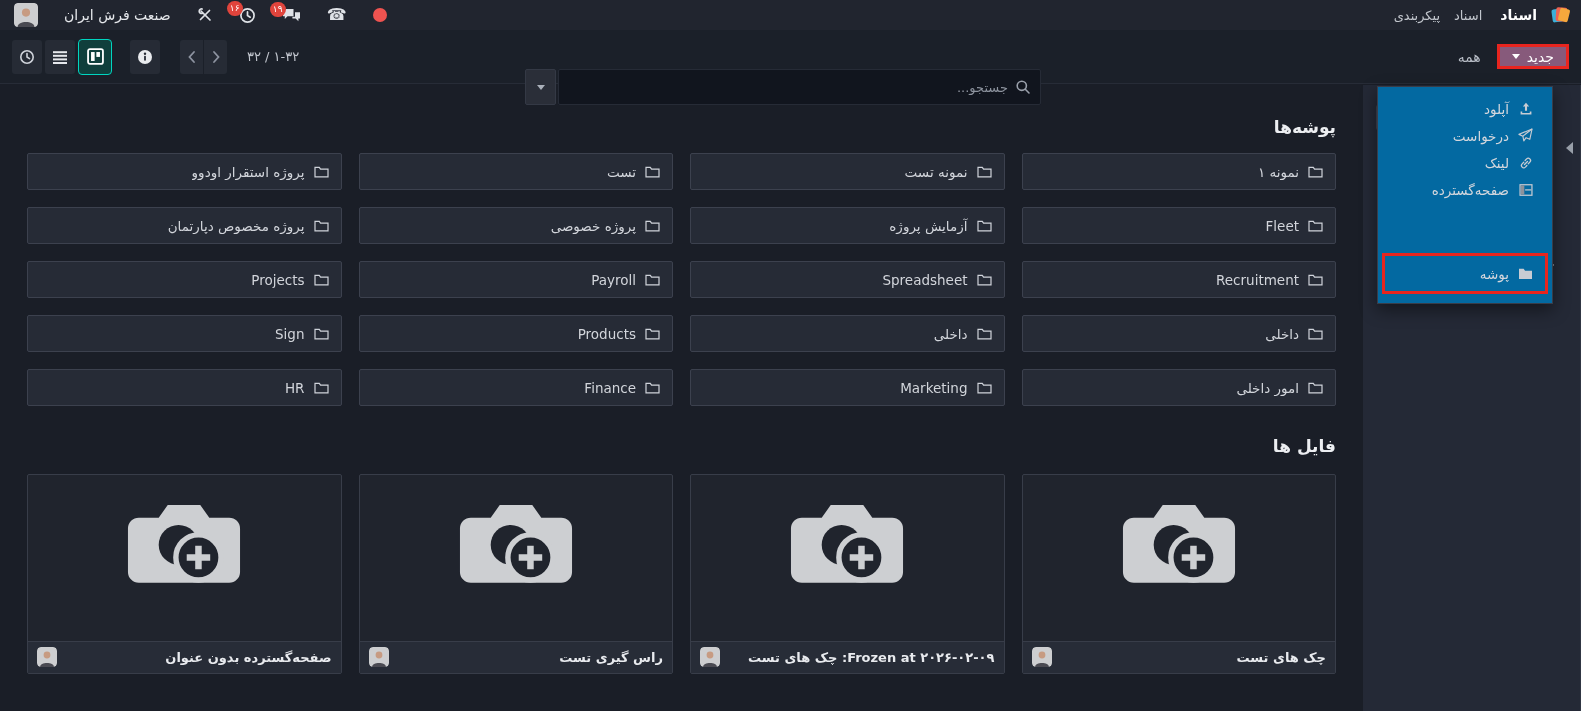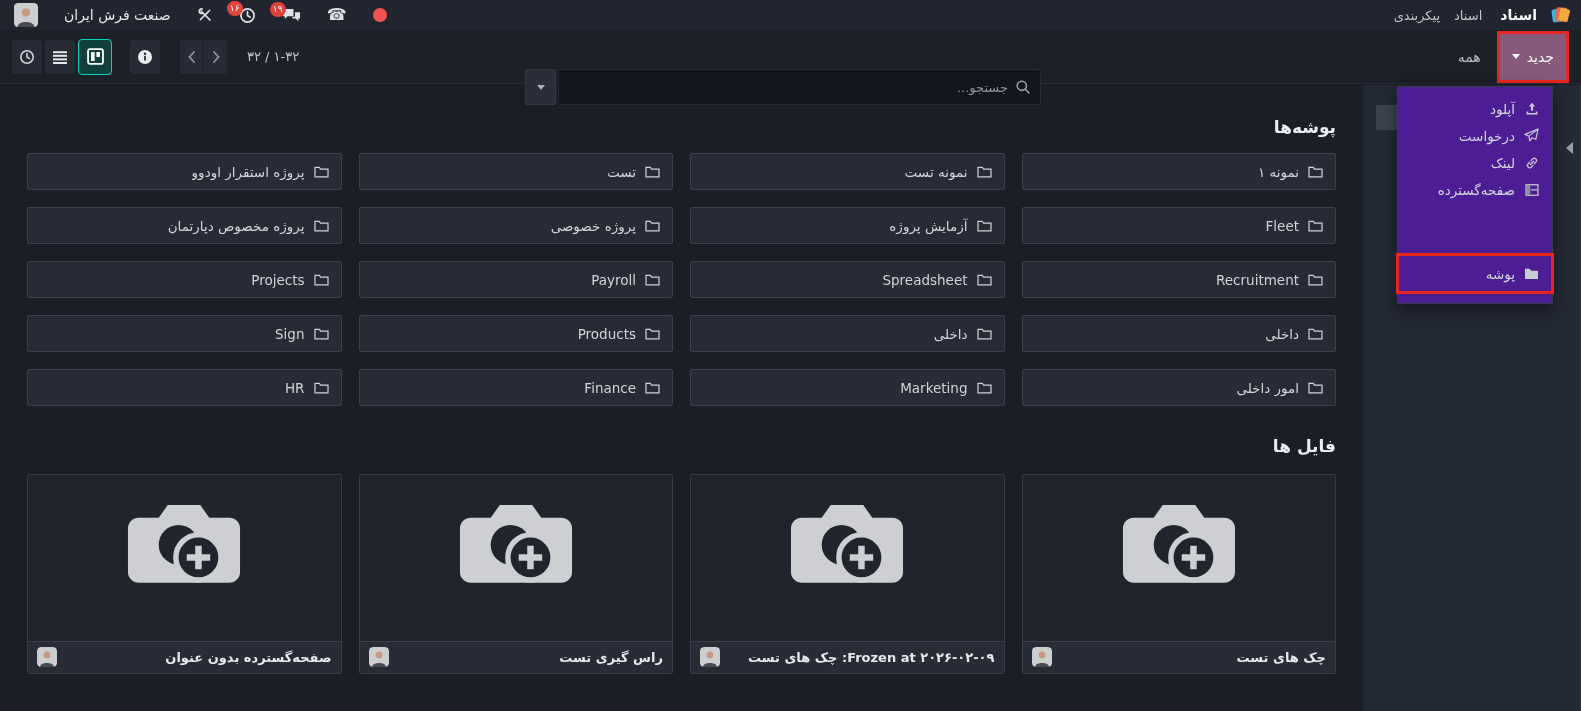--- a/index.html
+++ b/index.html
@@ -34,21 +34,21 @@
   
   #controlbar {
     position:absolute; top:30px; left:0; right:0; height:54px;
     background:#1b2029; display:flex; align-items:center;
     padding:0 12px; border-bottom:1px solid #272c37; z-index:5;
   }
   .cb-right { display:flex; align-items:center; gap:16px; }
   .red-frame { border:3px solid #e8251f; display:inline-block; line-height:0; }
   .btn-new {
     background:#875a7b; color:#fff; border:none; font:inherit; font-size:14px;
-    height:46px; padding:0 12px; display:flex; align-items:center; gap:7px; cursor:pointer;
+    height:19px; padding:0 12px; display:flex; align-items:center; gap:7px; cursor:pointer;
   }
   .caret { width:0; height:0; border-left:4px solid transparent; border-right:4px solid transparent; border-top:5px solid #fff; }
   .all-label { color:#b9bec7; font-size:14px; cursor:pointer; }
 
   #searchbox { position:absolute; left:525px; top:39px; width:516px; height:36px; display:flex; direction:rtl; gap:2px; }
   .search-field {
     flex:1; position:relative; background:#11151e; border:1px solid #262b36; border-radius:2px;
   }
   .search-field input {
     width:100%; height:100%; background:transparent; border:none; outline:none;
@@ -85,23 +85,23 @@
     position:absolute; right:7px; top:57px; width:0; height:0; cursor:pointer;
     border-top:6px solid transparent; border-bottom:6px solid transparent; border-right:7px solid #99a0aa;
   }
   .trash-item {
     position:absolute; top:176px; right:25px; display:flex; align-items:center; gap:6px;
     color:#7dd3fc; font-size:13px; cursor:pointer; direction:rtl;
   }
 
   
   #new-dropdown {
-    position:absolute; top:86px; right:28px; width:156px; z-index:20;
-    background:#4c1d95; border:1px solid #383d49; box-shadow:0 6px 16px rgba(0,0,0,.45);
-    padding:8px 0 9px;
+    position:absolute; top:86px; right:28px; width:176px; z-index:20;
+    background:#0369a1; border:1px solid #383d49; box-shadow:0 6px 16px rgba(0,0,0,.45);
+    padding:8px 6px 9px;
   }
   .dd-item {
     height:27px; display:flex; align-items:center; gap:9px; padding:0 13px;
     color:#d4d7dd; font-size:13.5px; cursor:pointer; direction:rtl;
   }
   .dd-item .ic { width:15px; display:flex; justify-content:center; }
   .dd-sep { height:12px; }
   .dd-folder-wrap { position:relative; padding:7px 0;margin-top:38px; }
   .dd-folder-wrap .red-box { position:absolute; inset:0 -2px; border:3px solid #e8251f; pointer-events:none; }
 

